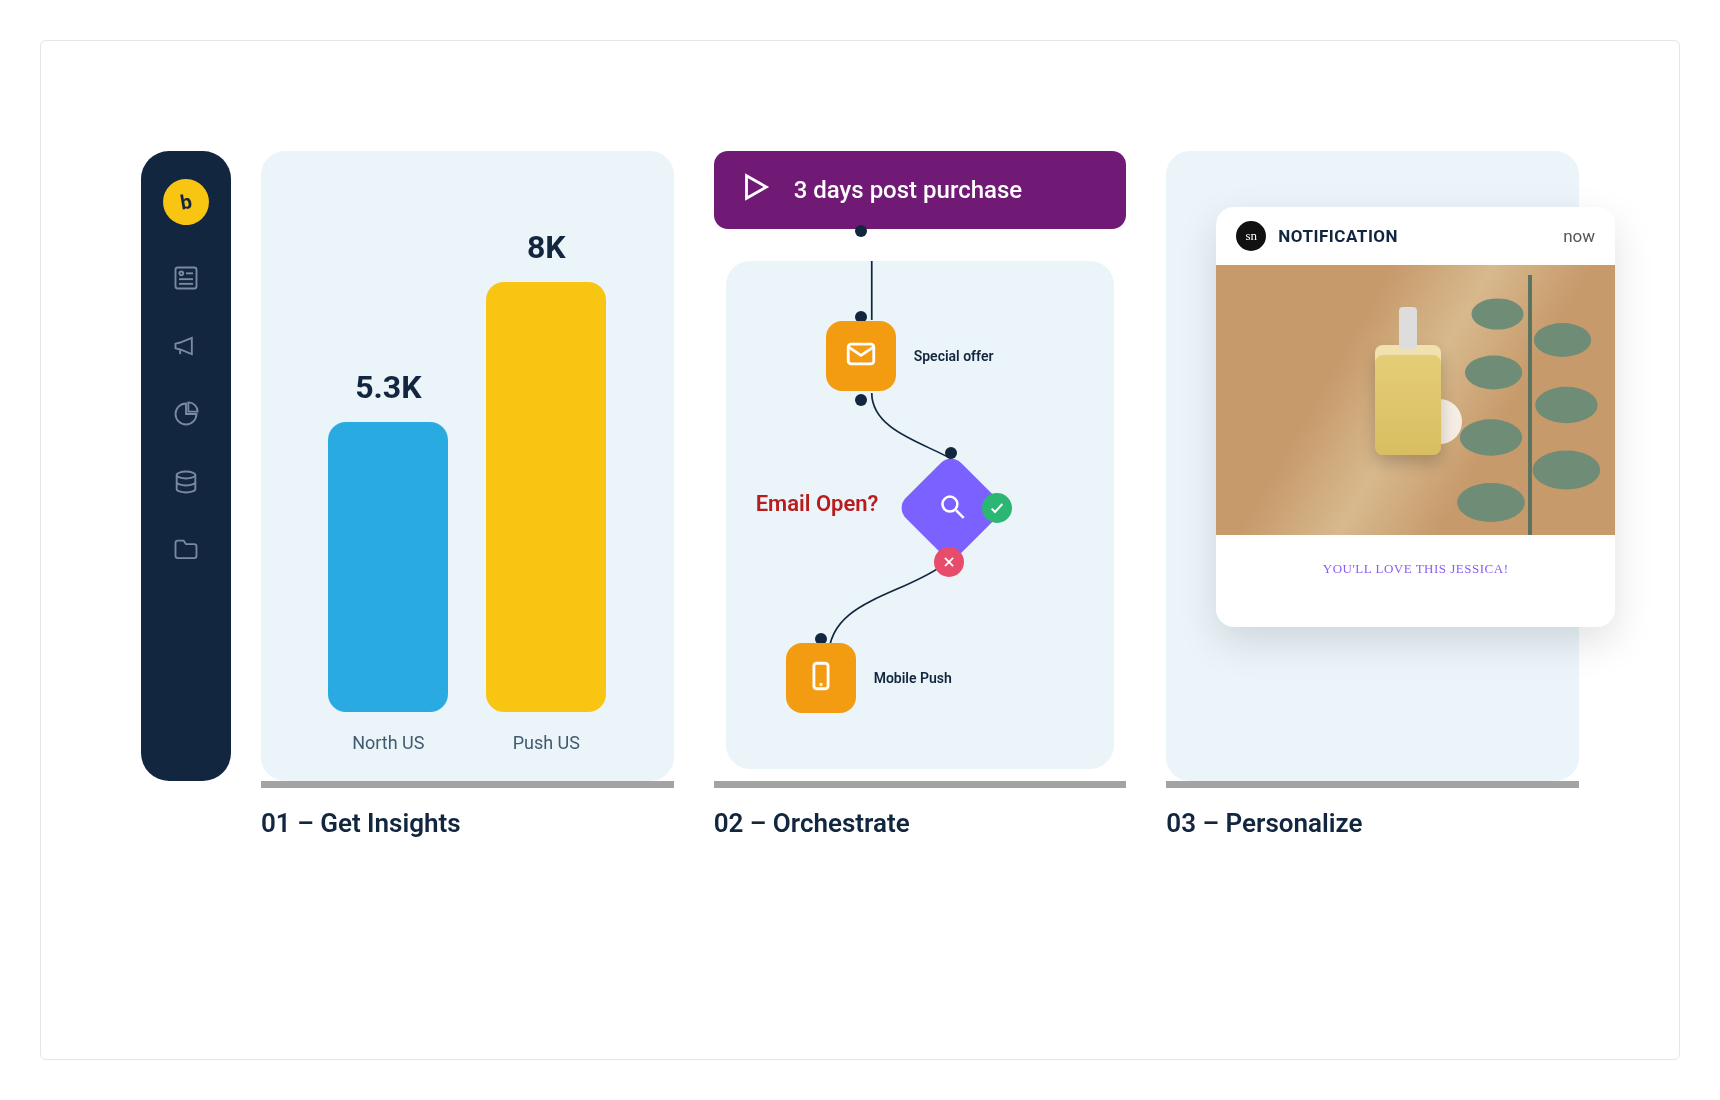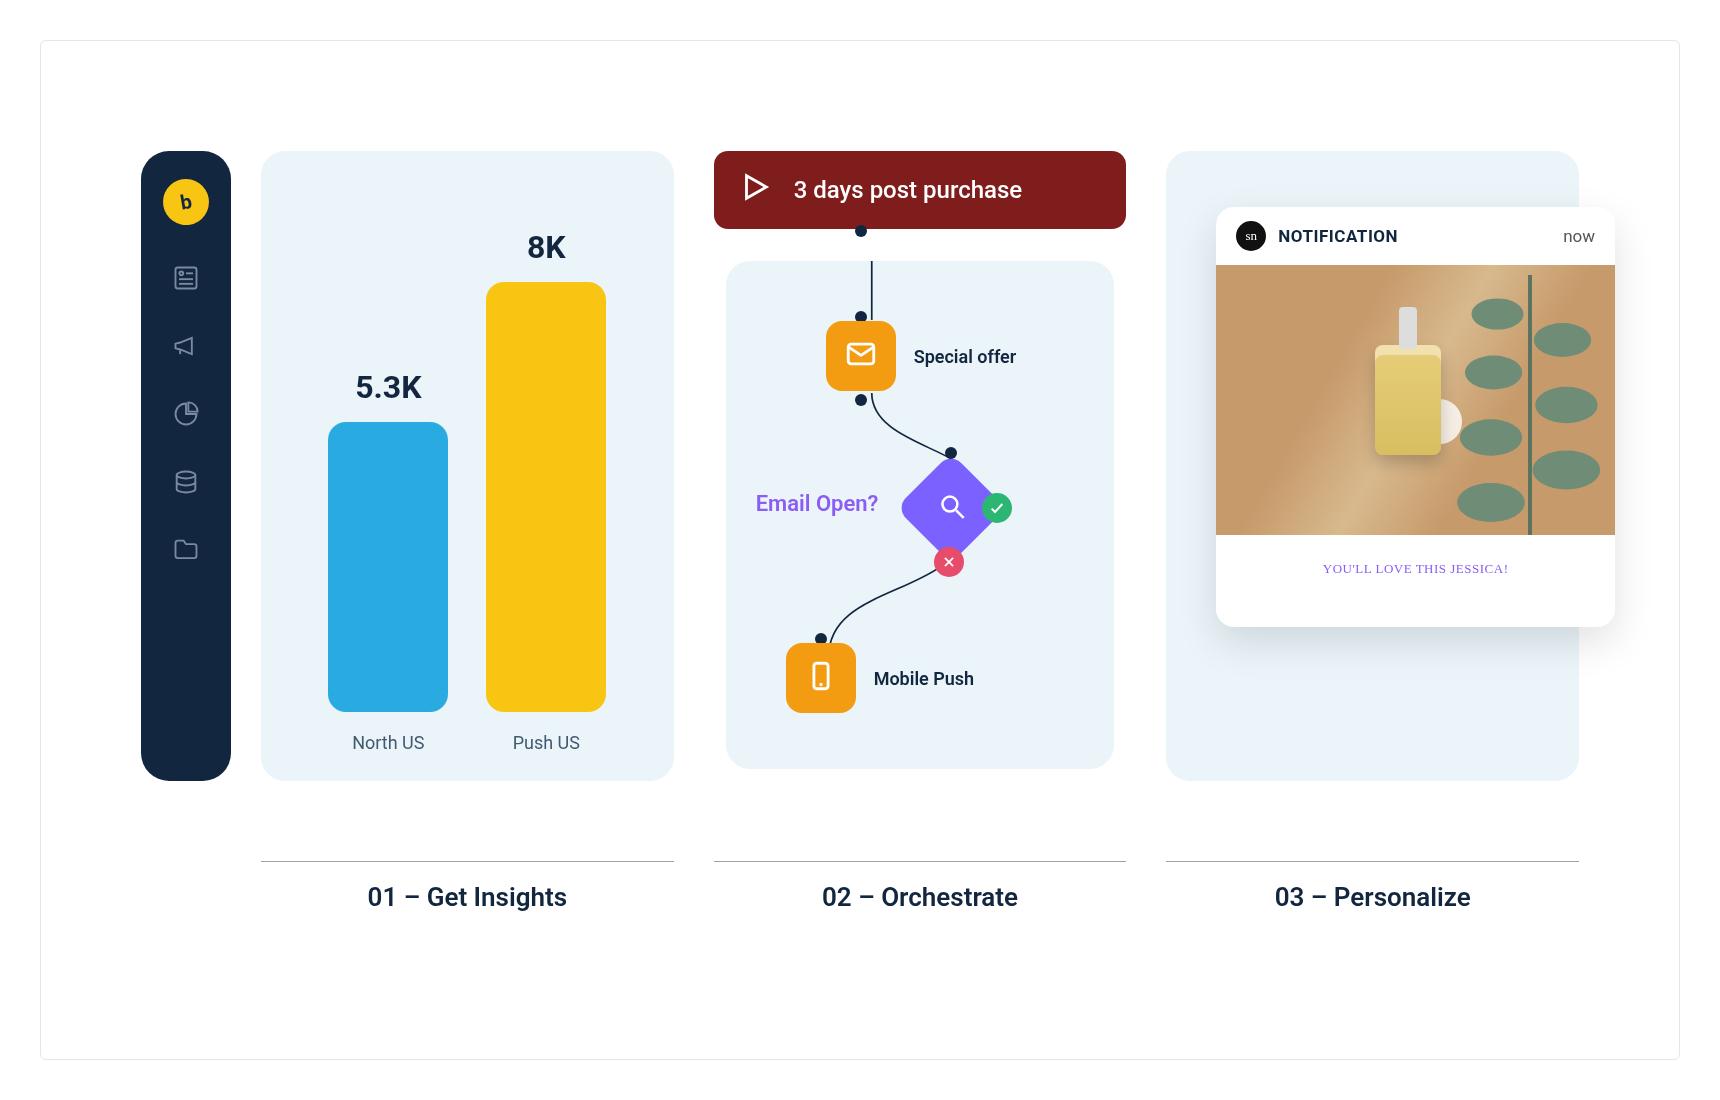--- a/index.html
+++ b/index.html
@@ -51,45 +51,43 @@
   
   .cols { flex:1; display:flex; gap:40px; }
   .col { flex:1; display:flex; flex-direction:column; }
   .panel {
     background:#eaf4f9;
     border-radius:24px;
     height:630px;
     position:relative;
   }
   .caption-line {
-    margin-top:80px;
-    border-top:1px solid #a3a3a3;
+    border-top:7px solid #a3a3a3;
     padding-top:20px;
-    text-align:center;
     font-size:26px;
     font-weight:600;
     color:#12263f;
   }
 
   
   .bars-wrap {
     position:absolute; left:0; right:0; bottom:28px;
     display:flex; justify-content:center; gap:38px;
     align-items:flex-end;
   }
   .bar-group { display:flex; flex-direction:column; align-items:center; }
   .bar-value { font-size:32px; font-weight:700; color:#12263f; margin-bottom:16px; }
   .bar { width:120px; border-radius:18px; }
   .bar-blue { background:#29abe2; height:290px; }
   .bar-yellow { background:#f8c512; height:430px; }
   .bar-label { margin-top:20px; font-size:18px; color:#425a70; }
 
   
   .flow-header {
-    background:#7f1d1d;
+    background:#701a75;
     color:#fff;
     border-radius:14px;
     height:78px;
     margin:0 0 0 0;
     display:flex; align-items:center;
     padding:0 24px;
     gap:22px;
     font-size:24px;
     font-weight:500;
     position:absolute; left:0; right:0; top:0;
@@ -106,33 +104,33 @@
     position:absolute;
     display:flex; align-items:center; gap:18px;
   }
   .node-box {
     width:70px; height:70px;
     background:#f39c12;
     border-radius:16px;
     display:flex; align-items:center; justify-content:center;
   }
   .node-box svg { width:34px; height:34px; stroke:#fff; fill:none; stroke-width:2; }
-  .node-label { font-size:18px; font-weight:600; color:#12263f; }
+  .node-label { font-size:14px; font-weight:600; color:#12263f; }
   .decision {
     position:absolute;
     width:78px; height:78px;
     background:#7b61ff;
     transform: rotate(45deg);
     border-radius:14px;
     display:flex; align-items:center; justify-content:center;
   }
   .decision svg { transform: rotate(-45deg); width:30px; height:30px; stroke:#fff; fill:none; stroke-width:2; }
   .decision-label {
     position:absolute;
-    font-size:22px; font-weight:600; color:#8b5cf6;
+    font-size:22px; font-weight:600; color:#b91c1c;
   }
   .badge-yes {
     position:absolute; width:30px; height:30px; border-radius:50%;
     background:#2bb673; display:flex; align-items:center; justify-content:center;
   }
   .badge-yes svg { width:16px; height:16px; stroke:#fff; fill:none; stroke-width:3; }
   .badge-no {
     position:absolute; width:30px; height:30px; border-radius:50%;
     background:#e74c6a; display:flex; align-items:center; justify-content:center;
   }

